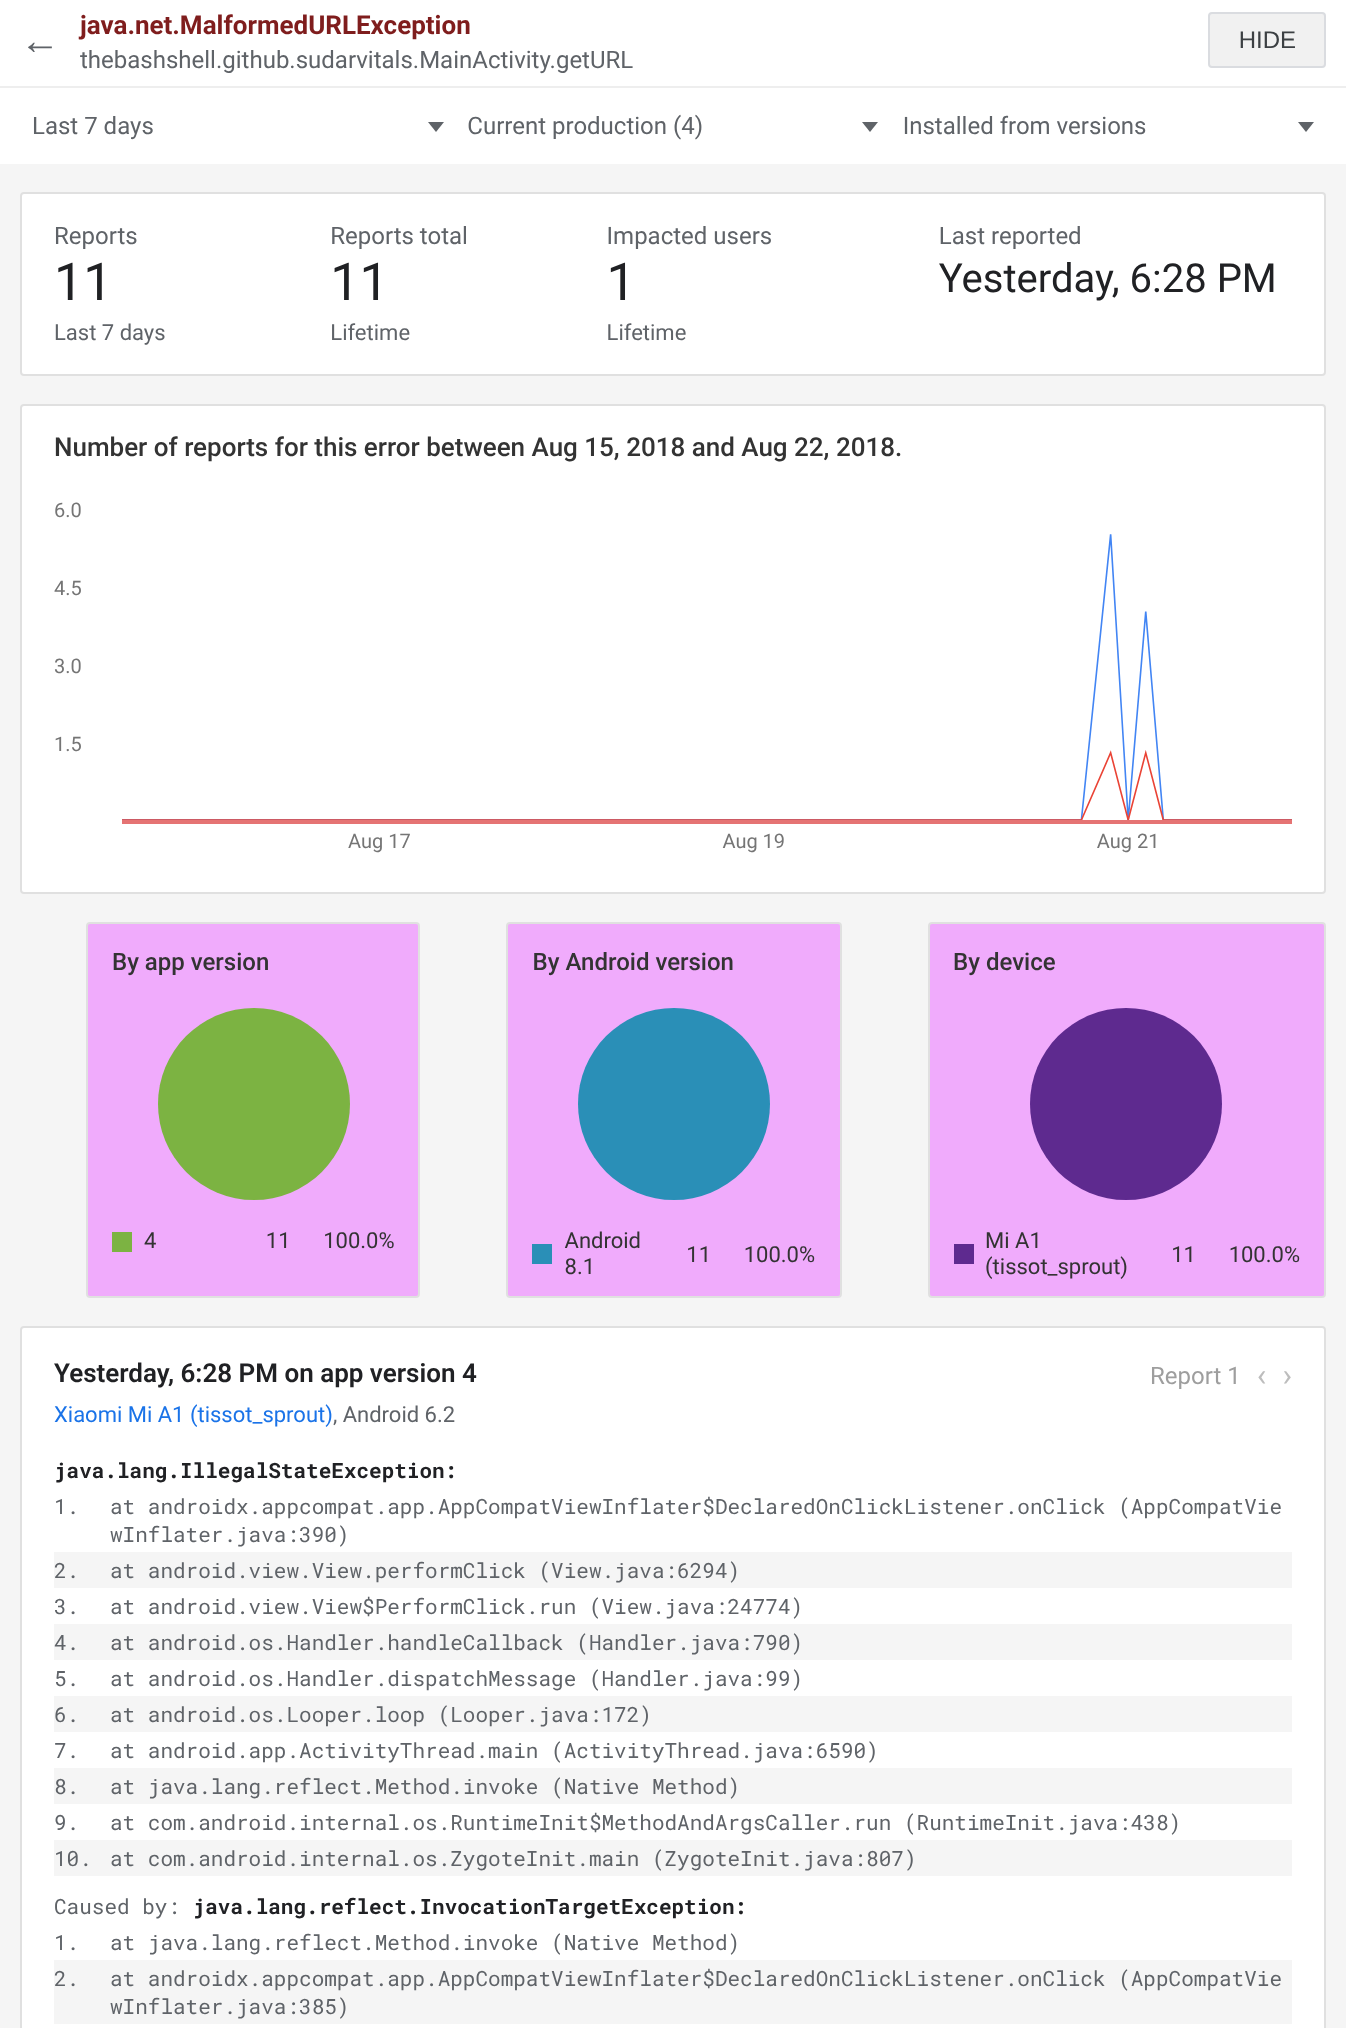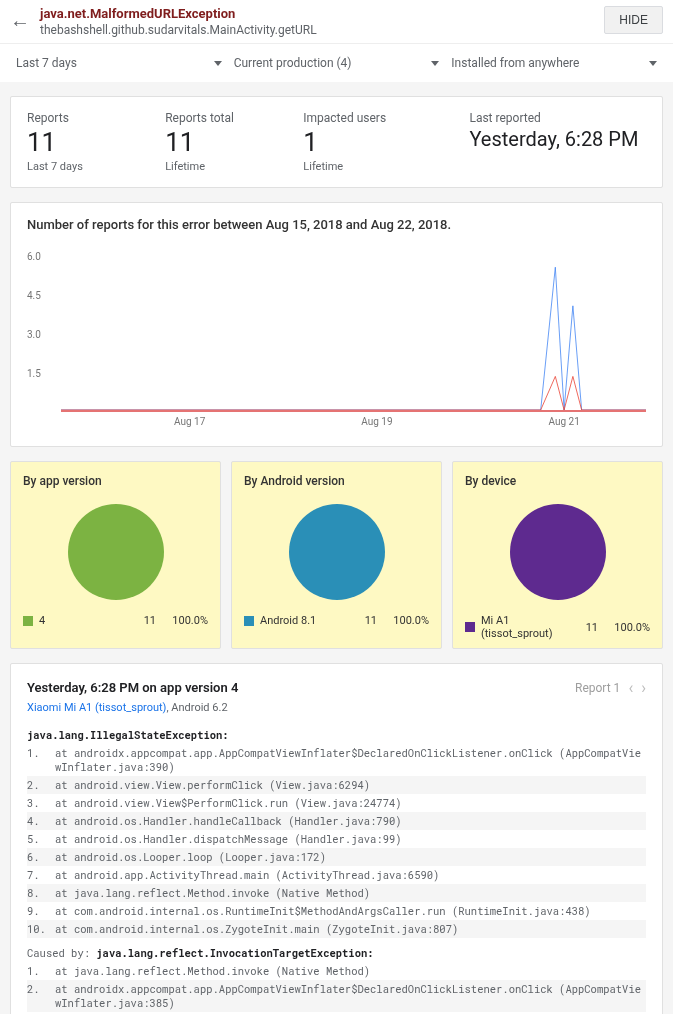--- a/index.html
+++ b/index.html
@@ -79,24 +79,25 @@
   .plot {
     position: absolute;
     left: 34px; right: 0; top: 0; bottom: 20px;
     border-bottom: 2px solid #e57373;
   }
   .x-axis { position: absolute; bottom: 0; left: 34px; right: 0; height: 16px; }
   .x-tick { position: absolute; font-size: 10px; color: #757575; transform: translateX(-50%); }
   .pies { display: flex; gap: 10px; margin: 0 10px; }
   .pie-card {
     flex: 1;
-    background: #fef9c3;
+    background: #f0abfc;
     border: 1px solid #e0e0e0;
     border-radius: 2px;
     padding: 12px 12px 8px 12px;
+    margin-left: 33px;
   }
   .pie-title { font-size: 12px; font-weight: 500; color: #333; }
   .pie-circle {
     width: 96px; height: 96px; border-radius: 50%;
     margin: 16px auto 14px auto;
   }
   .pie-legend {
     display: flex;
     align-items: center;
     font-size: 11px;
@@ -155,21 +156,21 @@
 <div class="filters">
   <div class="filter">
     <span>Last 7 days</span>
     <span class="caret"></span>
   </div>
   <div class="filter">
     <span>Current production (4)</span>
     <span class="caret"></span>
   </div>
   <div class="filter">
-    <span>Installed from anywhere</span>
+    <span>Installed from versions</span>
     <span class="caret"></span>
   </div>
 </div>
 
 <div class="card">
   <div class="stats-row">
     <div class="stat">
       <div class="stat-label">Reports</div>
       <div class="stat-value">11</div>
       <div class="stat-sub">Last 7 days</div>

